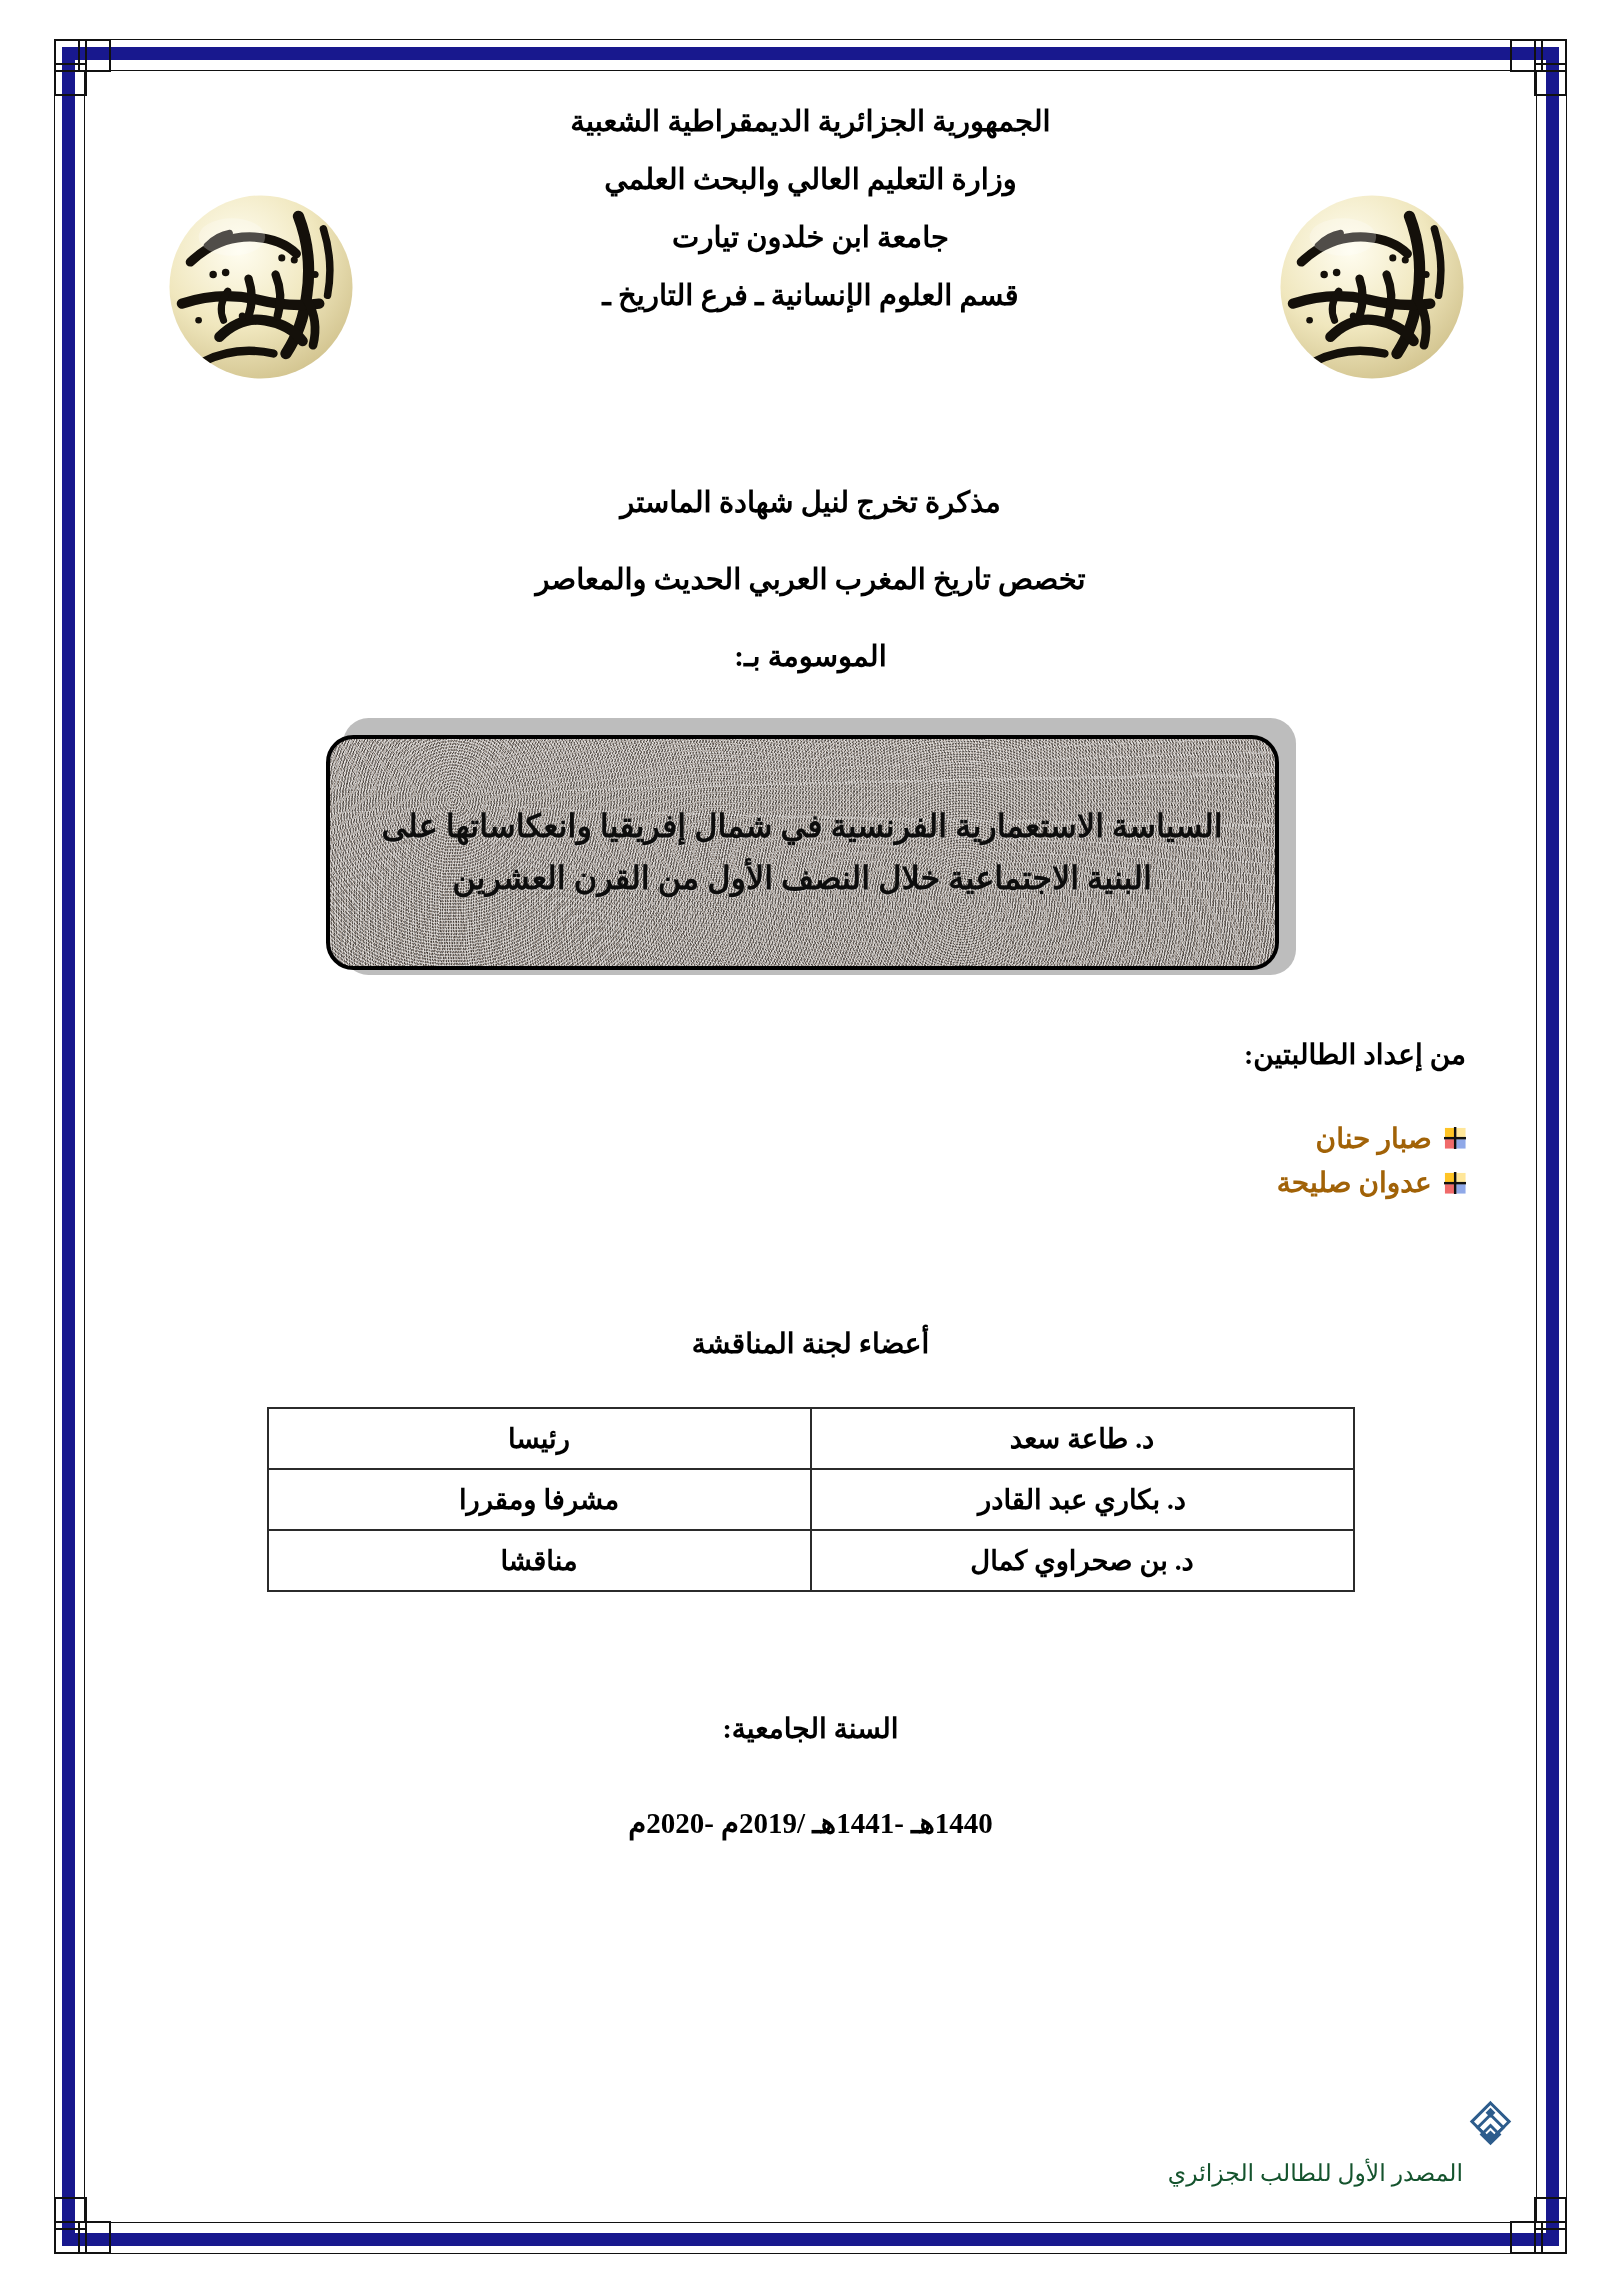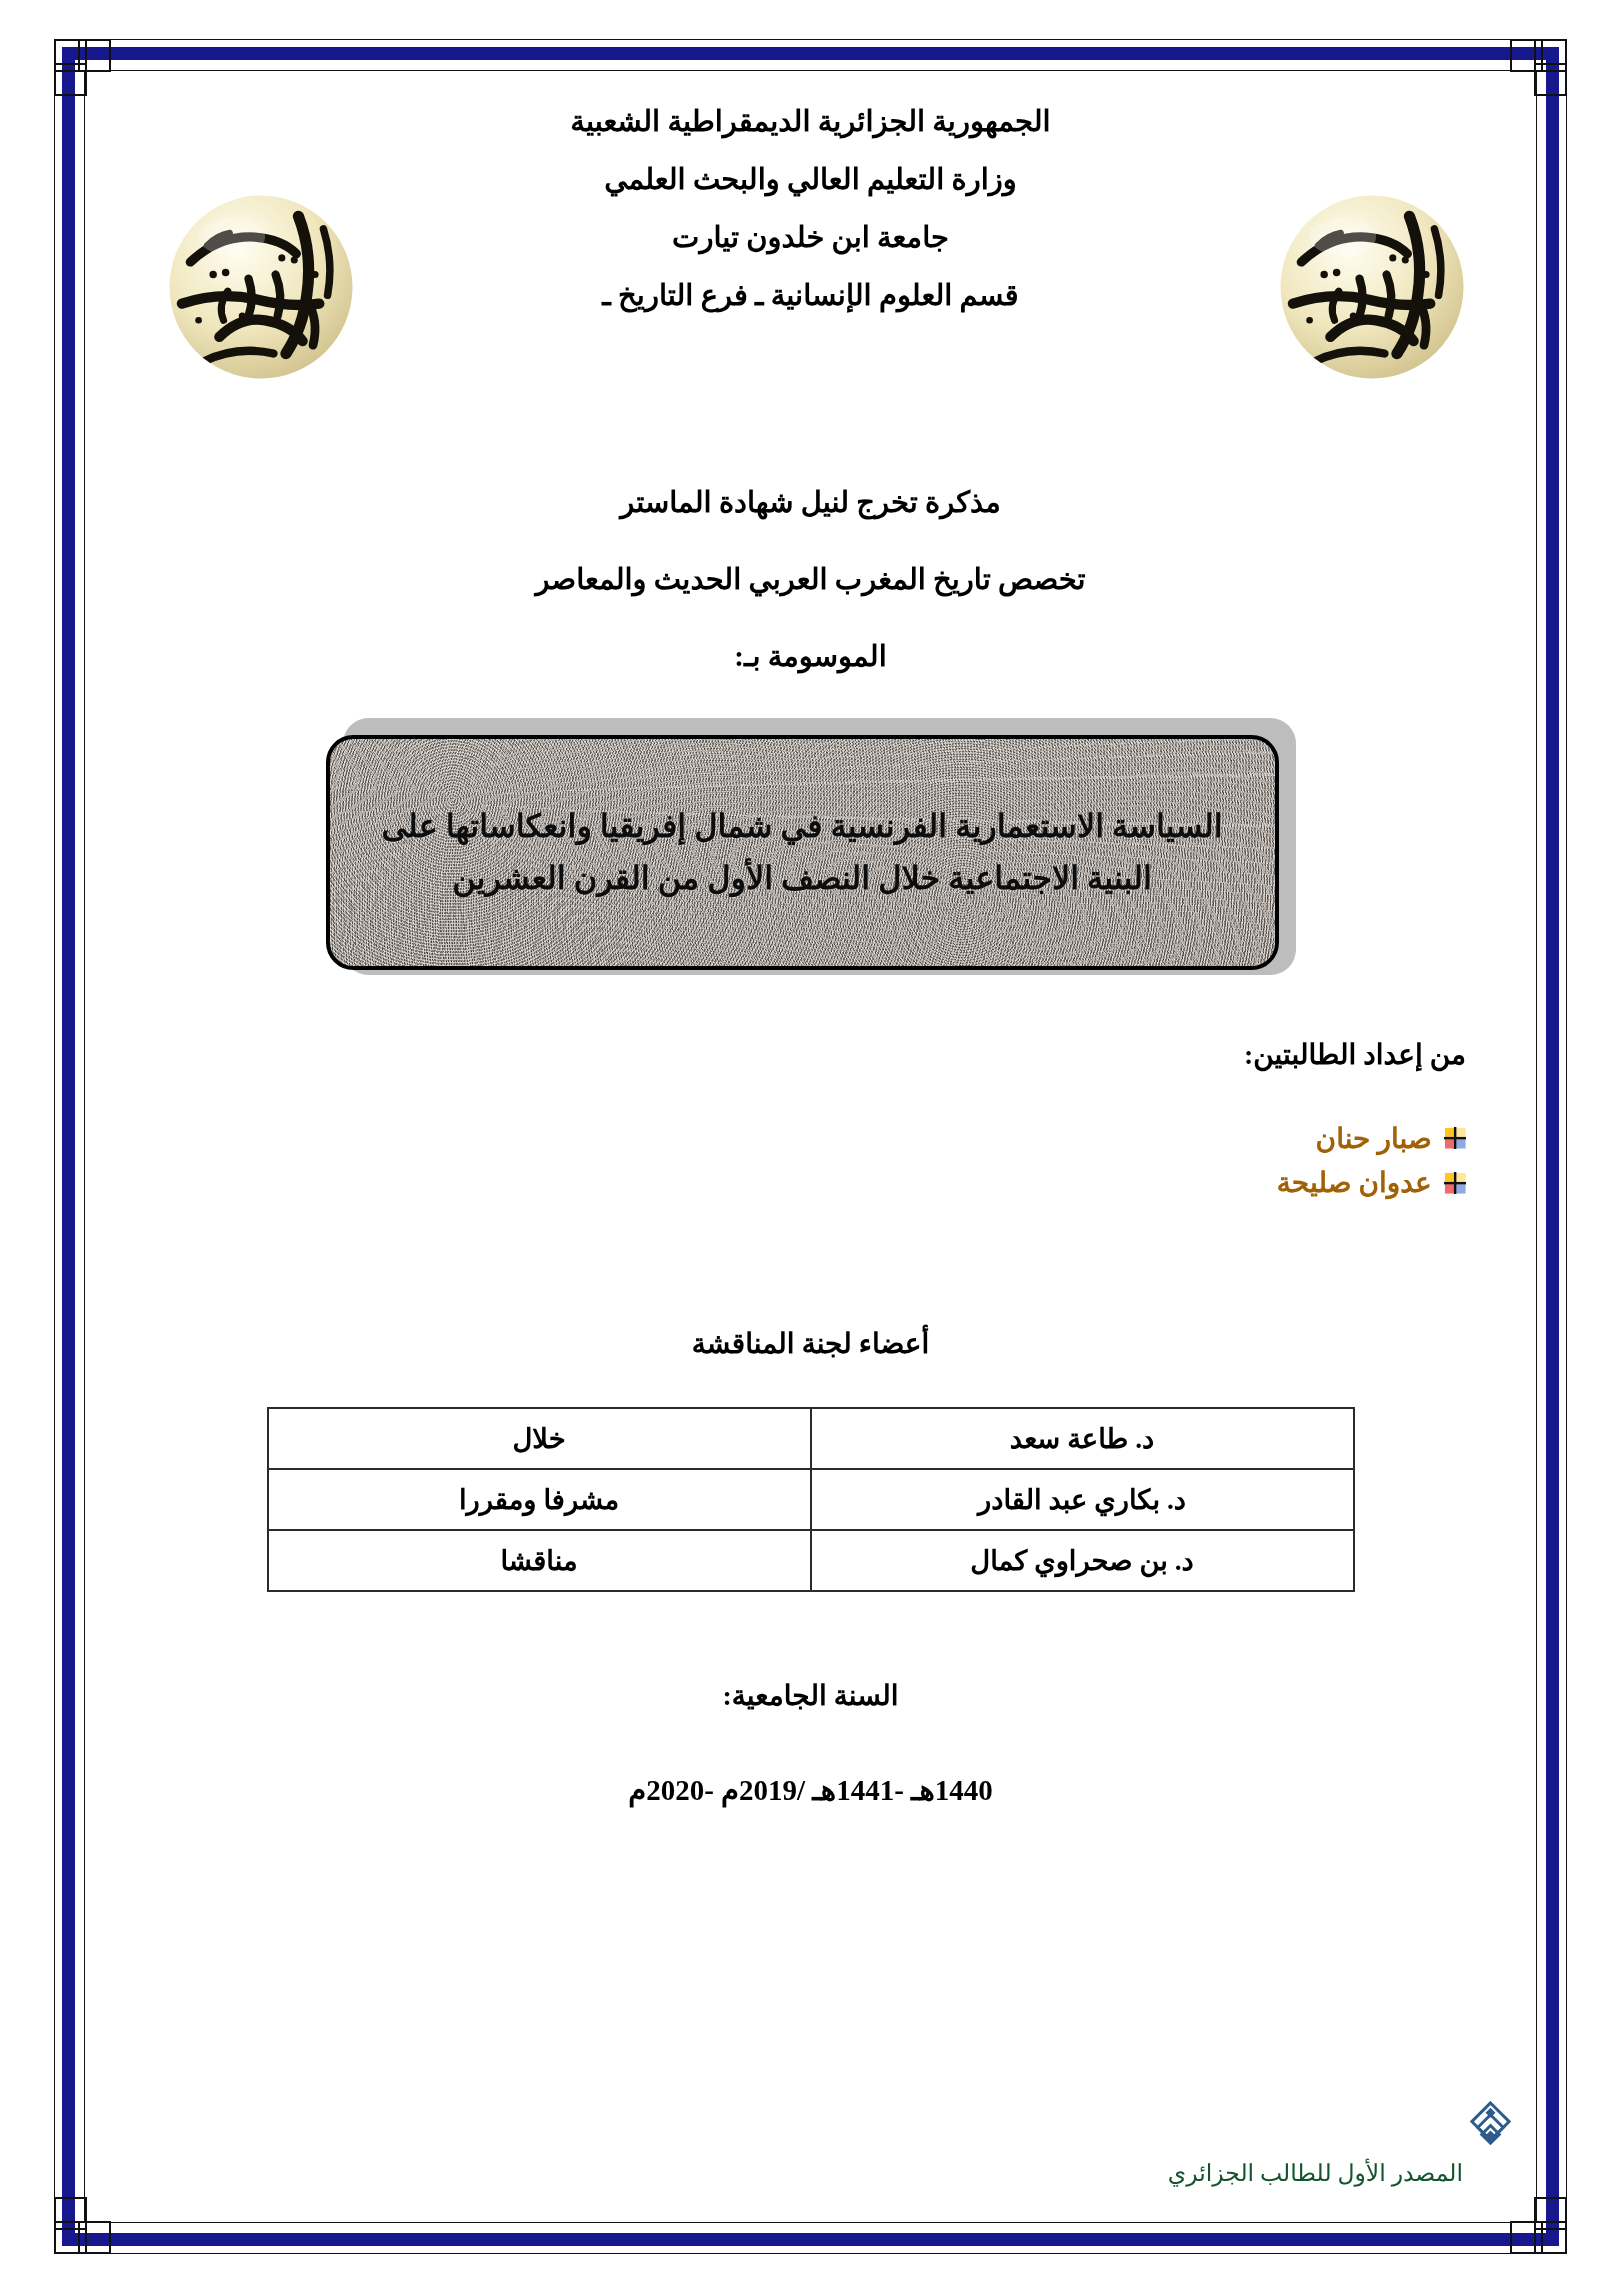--- a/index.html
+++ b/index.html
@@ -252,21 +252,21 @@
     height: 55px;
     font-size: 27.4px;
     font-weight: bold;
     color: #000;
     text-align: center;
     padding: 2px 9.8px;
     vertical-align: middle;
   }
 
   
-  .year-block { margin-top: 87px; }
+  .year-block { margin-top: 120px; }
   .year-label {
     font-size: 28px;
     font-weight: bold;
     color: #000;
     margin-bottom: 61px;
   }
   .year-value {
     font-size: 29px;
     font-weight: bold;
     color: #000;
@@ -478,21 +478,21 @@
       </div>
 
     </div>
 
     <div class="jury-title">أعضاء لجنة المناقشة</div>
 
     <table class="jury">
       <tbody>
         <tr>
           <td>د. طاعة سعد</td>
-          <td>خلال</td>
+          <td>رئيسا</td>
         </tr>
         <tr>
           <td>د. بكاري عبد القادر</td>
           <td>مشرفا ومقررا</td>
         </tr>
         <tr>
           <td>د. بن صحراوي كمال</td>
           <td>مناقشا</td>
         </tr>
       </tbody>

